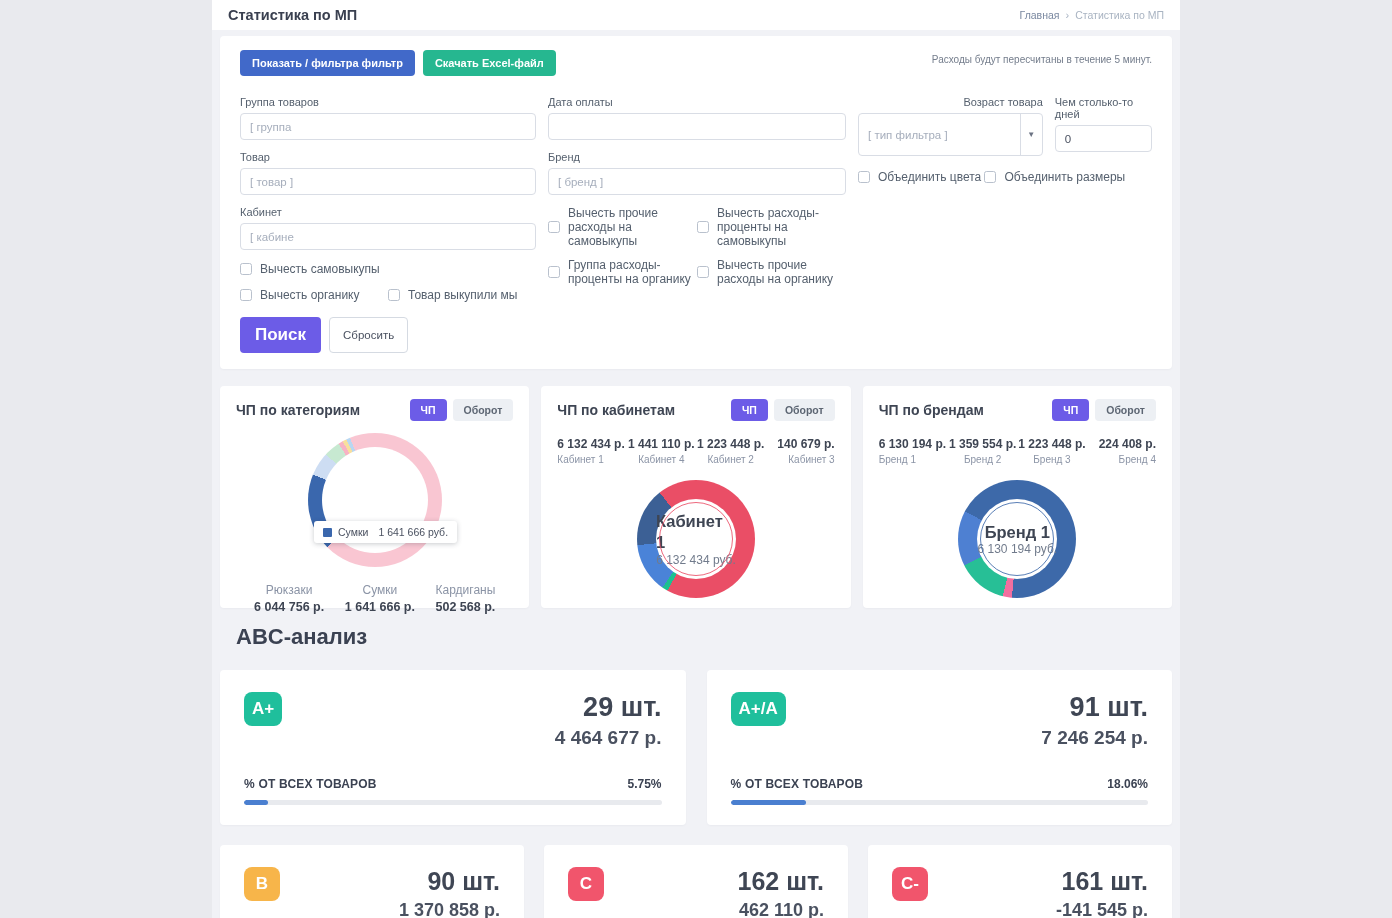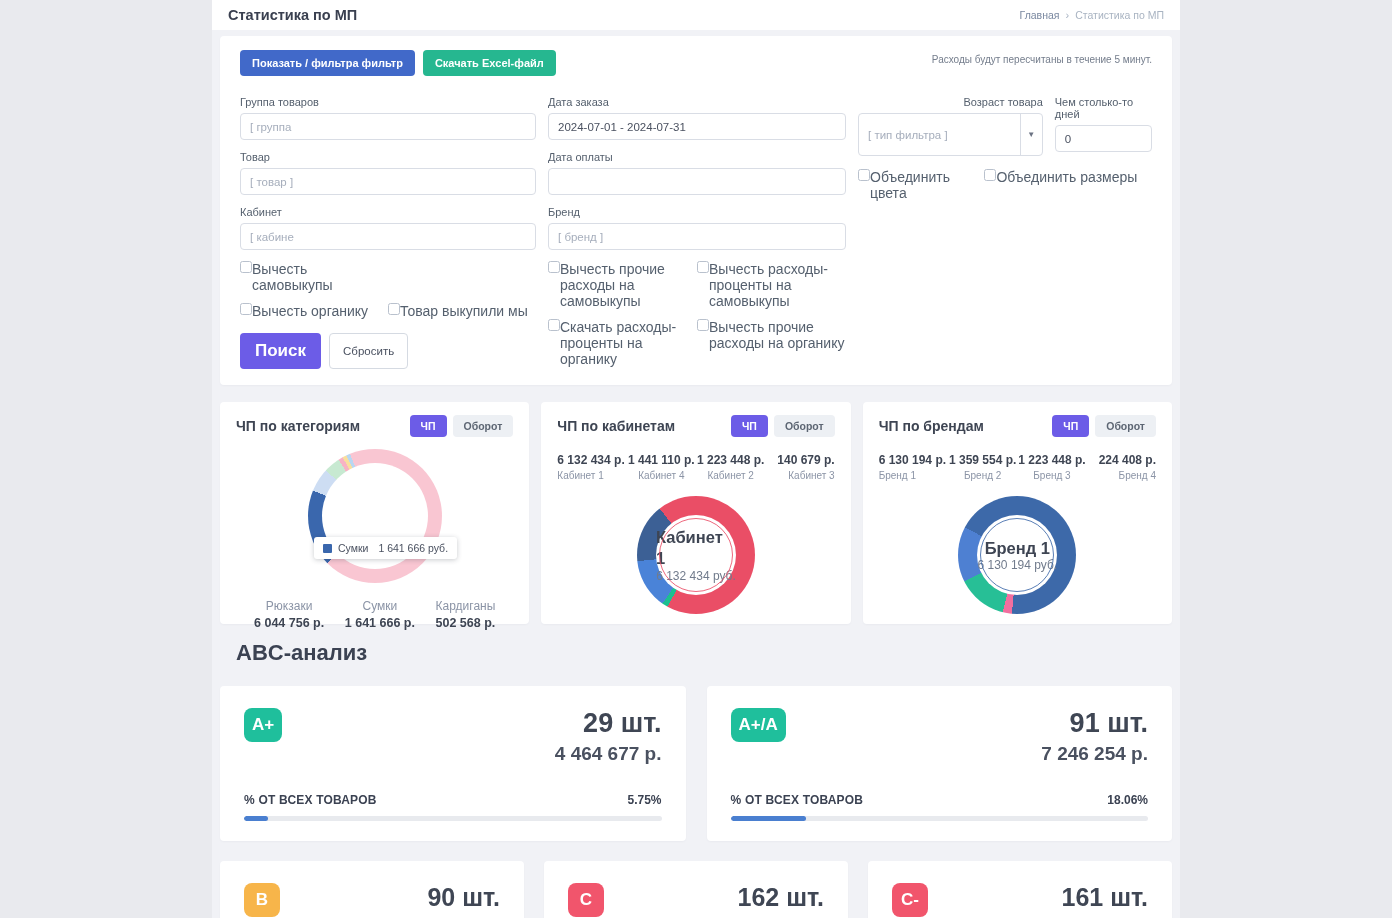--- a/index.html
+++ b/index.html
@@ -41,21 +41,21 @@
   .tinput::placeholder { color:#a6aebc; }
   .selectbox { display:flex; height:43px; border:1px solid #d9dde5; border-radius:4px;
     background:#fff; align-items:stretch; cursor:pointer; }
   .sel-text { flex:1; display:flex; align-items:center; padding:0 9px; font-size:11.5px; color:#a6aebc; }
   .sel-caret { width:22px; border-left:1px solid #d9dde5; display:flex; align-items:center;
     justify-content:center; font-size:8px; color:#6b7383; }
   .age-row { display:flex; gap:12px; }
   .age-row .f-age { flex:1.9;text-align:right; } .age-row .f-days { flex:1; }
 
   .cb-row { display:grid; grid-template-columns:1fr 1fr; margin-top:10px; min-height:16px; }
-  .cb { display:flex; align-items:flex-start; gap:0; font-size:14px; color:#55606e; cursor:pointer; }
+  .cb { display:flex; align-items:center; gap:8px; font-size:12px; color:#55606e; cursor:pointer; }
   .cb .box { width:12px; height:12px; border:1px solid #b9c1cd; border-radius:2.5px; background:#fff; flex:0 0 auto; }
 
   .filter-actions { margin-top:14px; display:flex; gap:8px; }
   .btn-search { background:#6c5ce7; color:#fff; border:none; border-radius:4px;
     font-size:17px; font-weight:700; padding:8px 15px; cursor:pointer; font-family:inherit; }
   .btn-reset { background:#fff; color:#4a5160; border:1px solid #d5dae2; border-radius:4px;
     font-size:11.5px; padding:8px 13px; cursor:pointer; font-family:inherit; }
 
   
   .charts-row { display:grid; grid-template-columns:repeat(3,1fr); gap:12px; }
@@ -169,45 +169,41 @@
           </label>
         </div>
         <div class="filter-actions">
           <button class="btn-search">Поиск</button>
           <button class="btn-reset">Сбросить</button>
         </div>
       </div>
 
       <div class="fcol">
         <div class="field">
-          <label>Дата заказа</label>
-          <input class="tinput" value="2024-07-01 - 2024-07-31" style="">
-        </div>
-        <div class="field">
           <label>Дата оплаты</label>
           <input class="tinput" value="" style="">
         </div>
         <div class="field">
           <label>Бренд</label>
           <input class="tinput" placeholder="[ бренд ]" style="">
         </div>
         <div class="cb-row">
           <label class="cb">
             <span class="box"></span>
             <span>Вычесть прочие расходы на самовыкупы</span>
           </label>
           <label class="cb">
             <span class="box"></span>
             <span>Вычесть расходы-проценты на самовыкупы</span>
           </label>
         </div>
         <div class="cb-row">
           <label class="cb">
             <span class="box"></span>
-            <span>Скачать расходы-проценты на органику</span>
+            <span>Группа расходы-проценты на органику</span>
           </label>
           <label class="cb">
             <span class="box"></span>
             <span>Вычесть прочие расходы на органику</span>
           </label>
         </div>
       </div>
 
       <div class="fcol">
         <div class="age-row">

